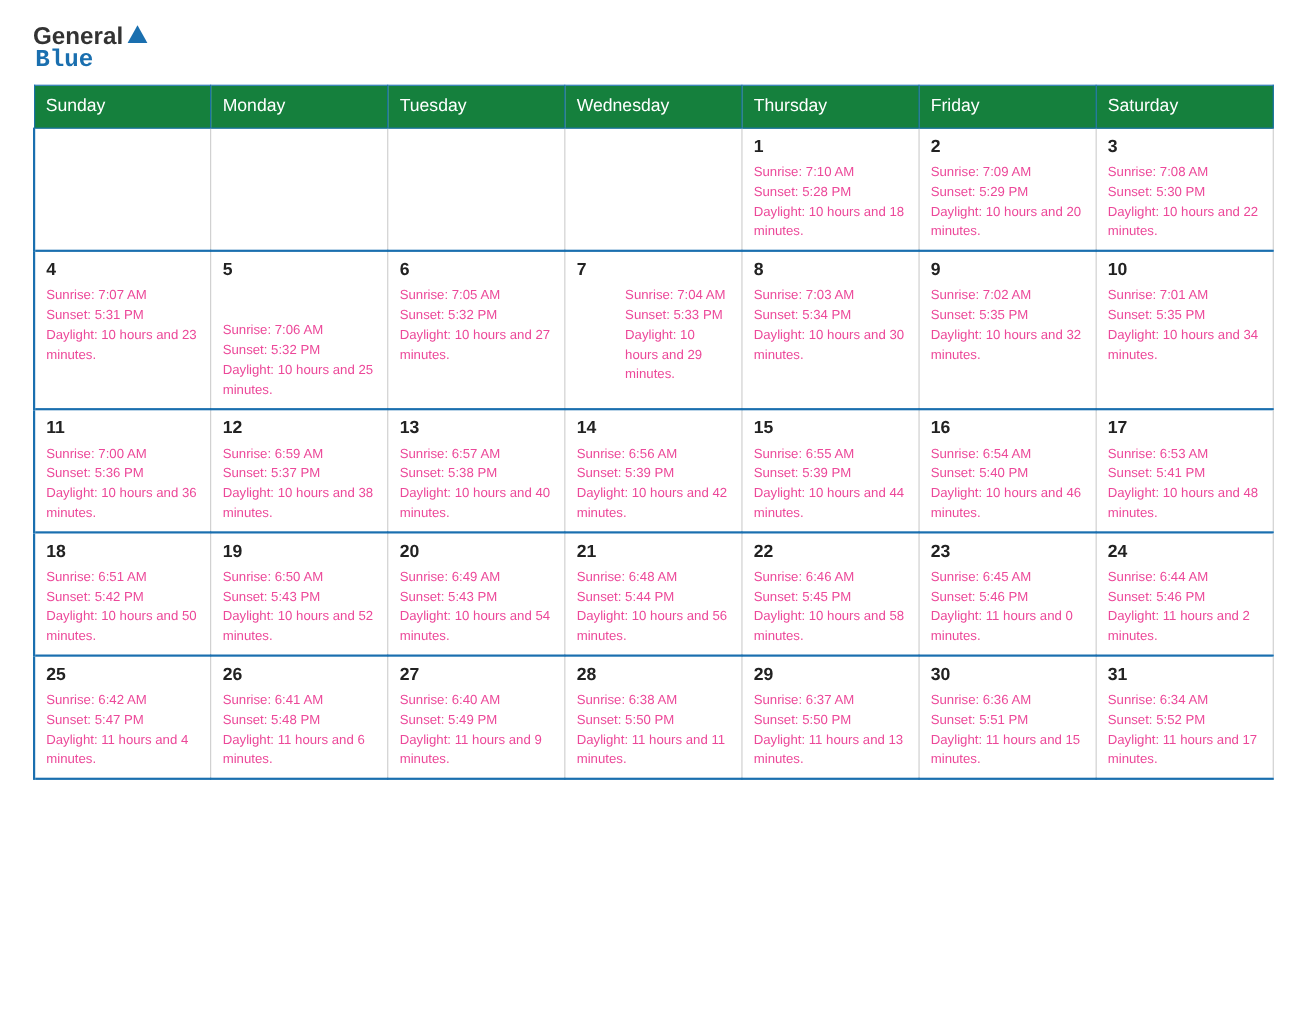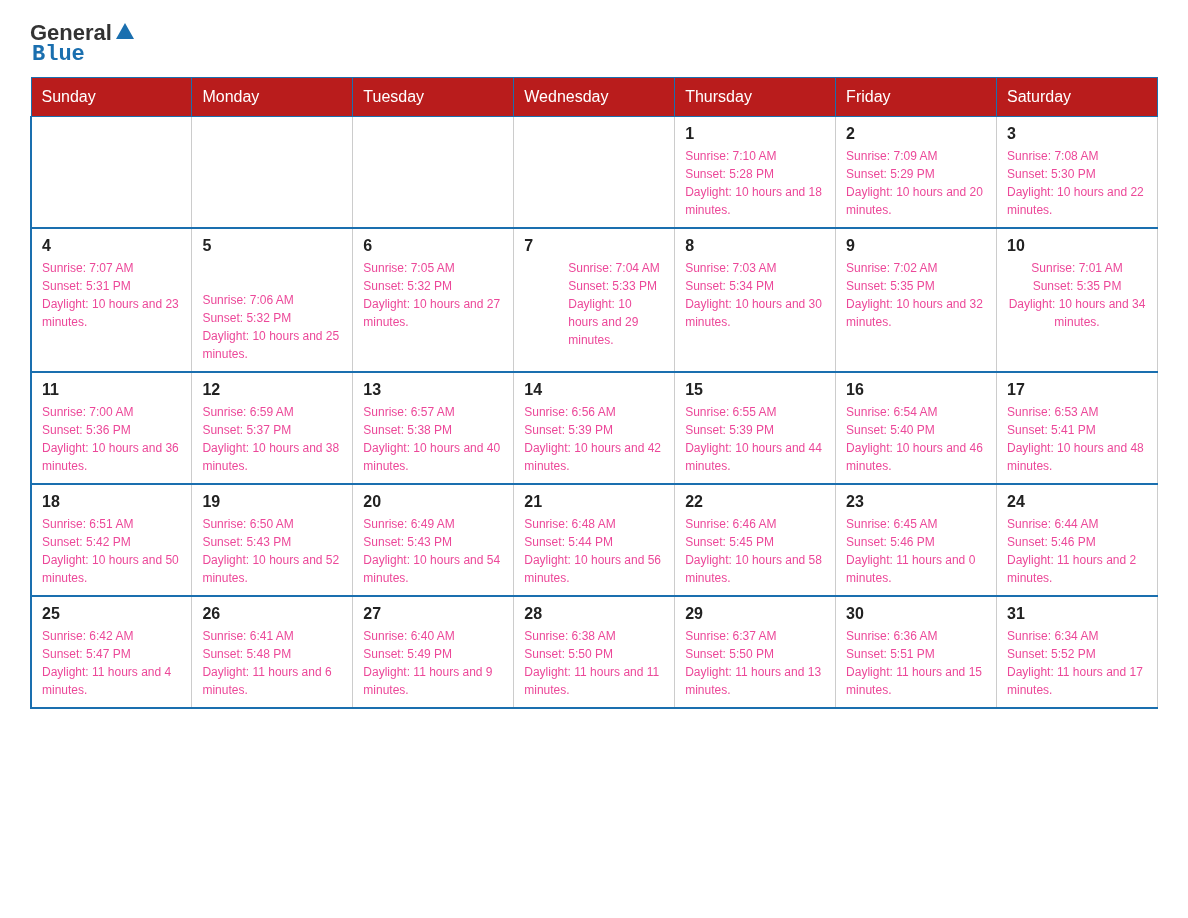--- a/index.html
+++ b/index.html
@@ -44,21 +44,21 @@
       font-size: 20px;
       color: #555;
       margin-top: 4px;
     }
     table {
       width: 100%;
       border-collapse: collapse;
       margin-top: 10px;
     }
     thead th {
-      background-color: #b91c1c;
+      background-color: #15803d;
       color: #fff;
       font-size: 16px;
       font-weight: normal;
       padding: 10px 10px;
       text-align: left;
       border: 1px solid #1a6faf;
     }
     tbody td {
       border: 1px solid #ccc;
       vertical-align: top;
@@ -176,21 +176,21 @@
 Daylight: 10 hours and 30 minutes.</div>
         </td>
         <td>
           <span class="day-number">9</span>
           <div class="day-info" style="white-space: pre-line;">Sunrise: 7:02 AM
 Sunset: 5:35 PM
 Daylight: 10 hours and 32 minutes.</div>
         </td>
         <td>
           <span class="day-number">10</span>
-          <div class="day-info" style="white-space: pre-line; text-align: center;">Sunrise: 7:01 AM
+          <div class="day-info" style="white-space: pre-line;">Sunrise: 7:01 AM
 Sunset: 5:35 PM
 Daylight: 10 hours and 34 minutes.</div>
         </td>
       </tr>
       <tr>
         <td>
           <span class="day-number">11</span>
           <div class="day-info" style="white-space: pre-line;">Sunrise: 7:00 AM
 Sunset: 5:36 PM
 Daylight: 10 hours and 36 minutes.</div>

